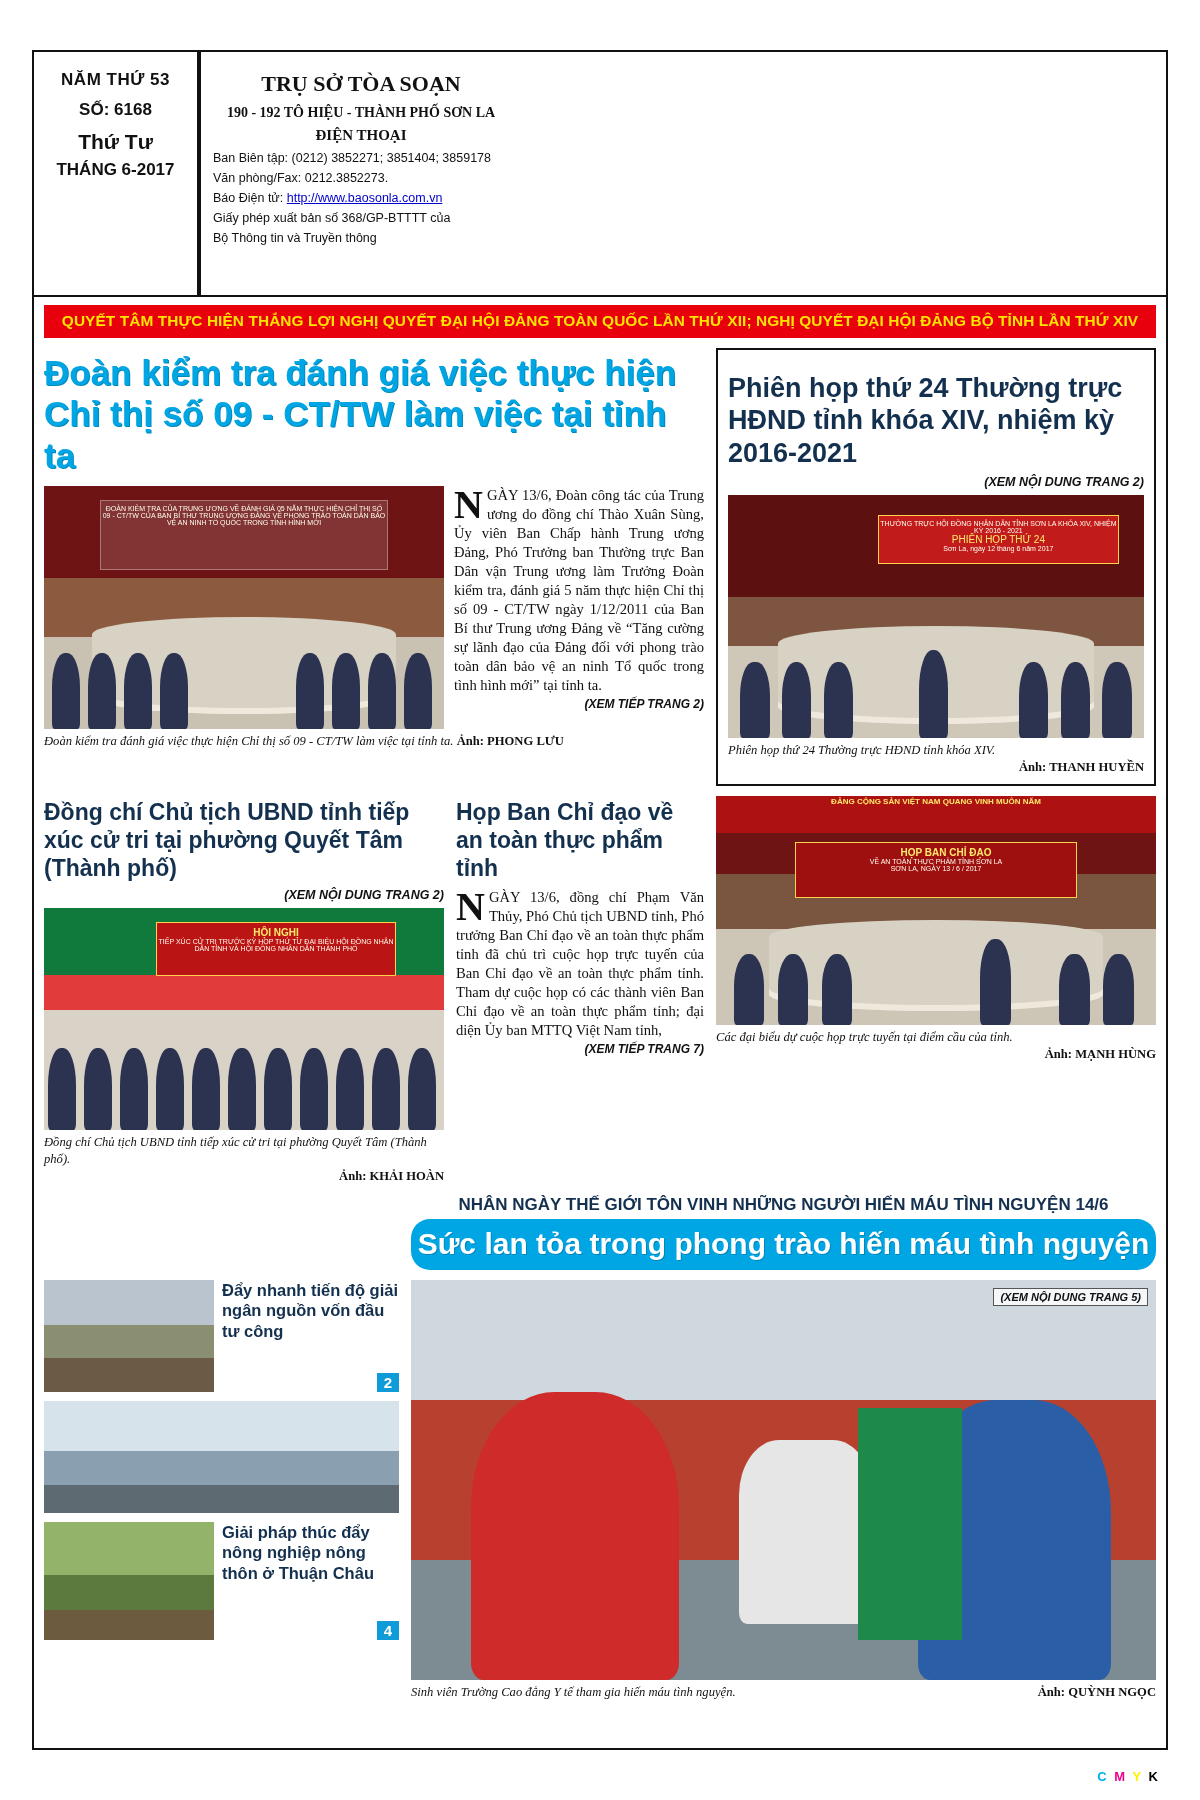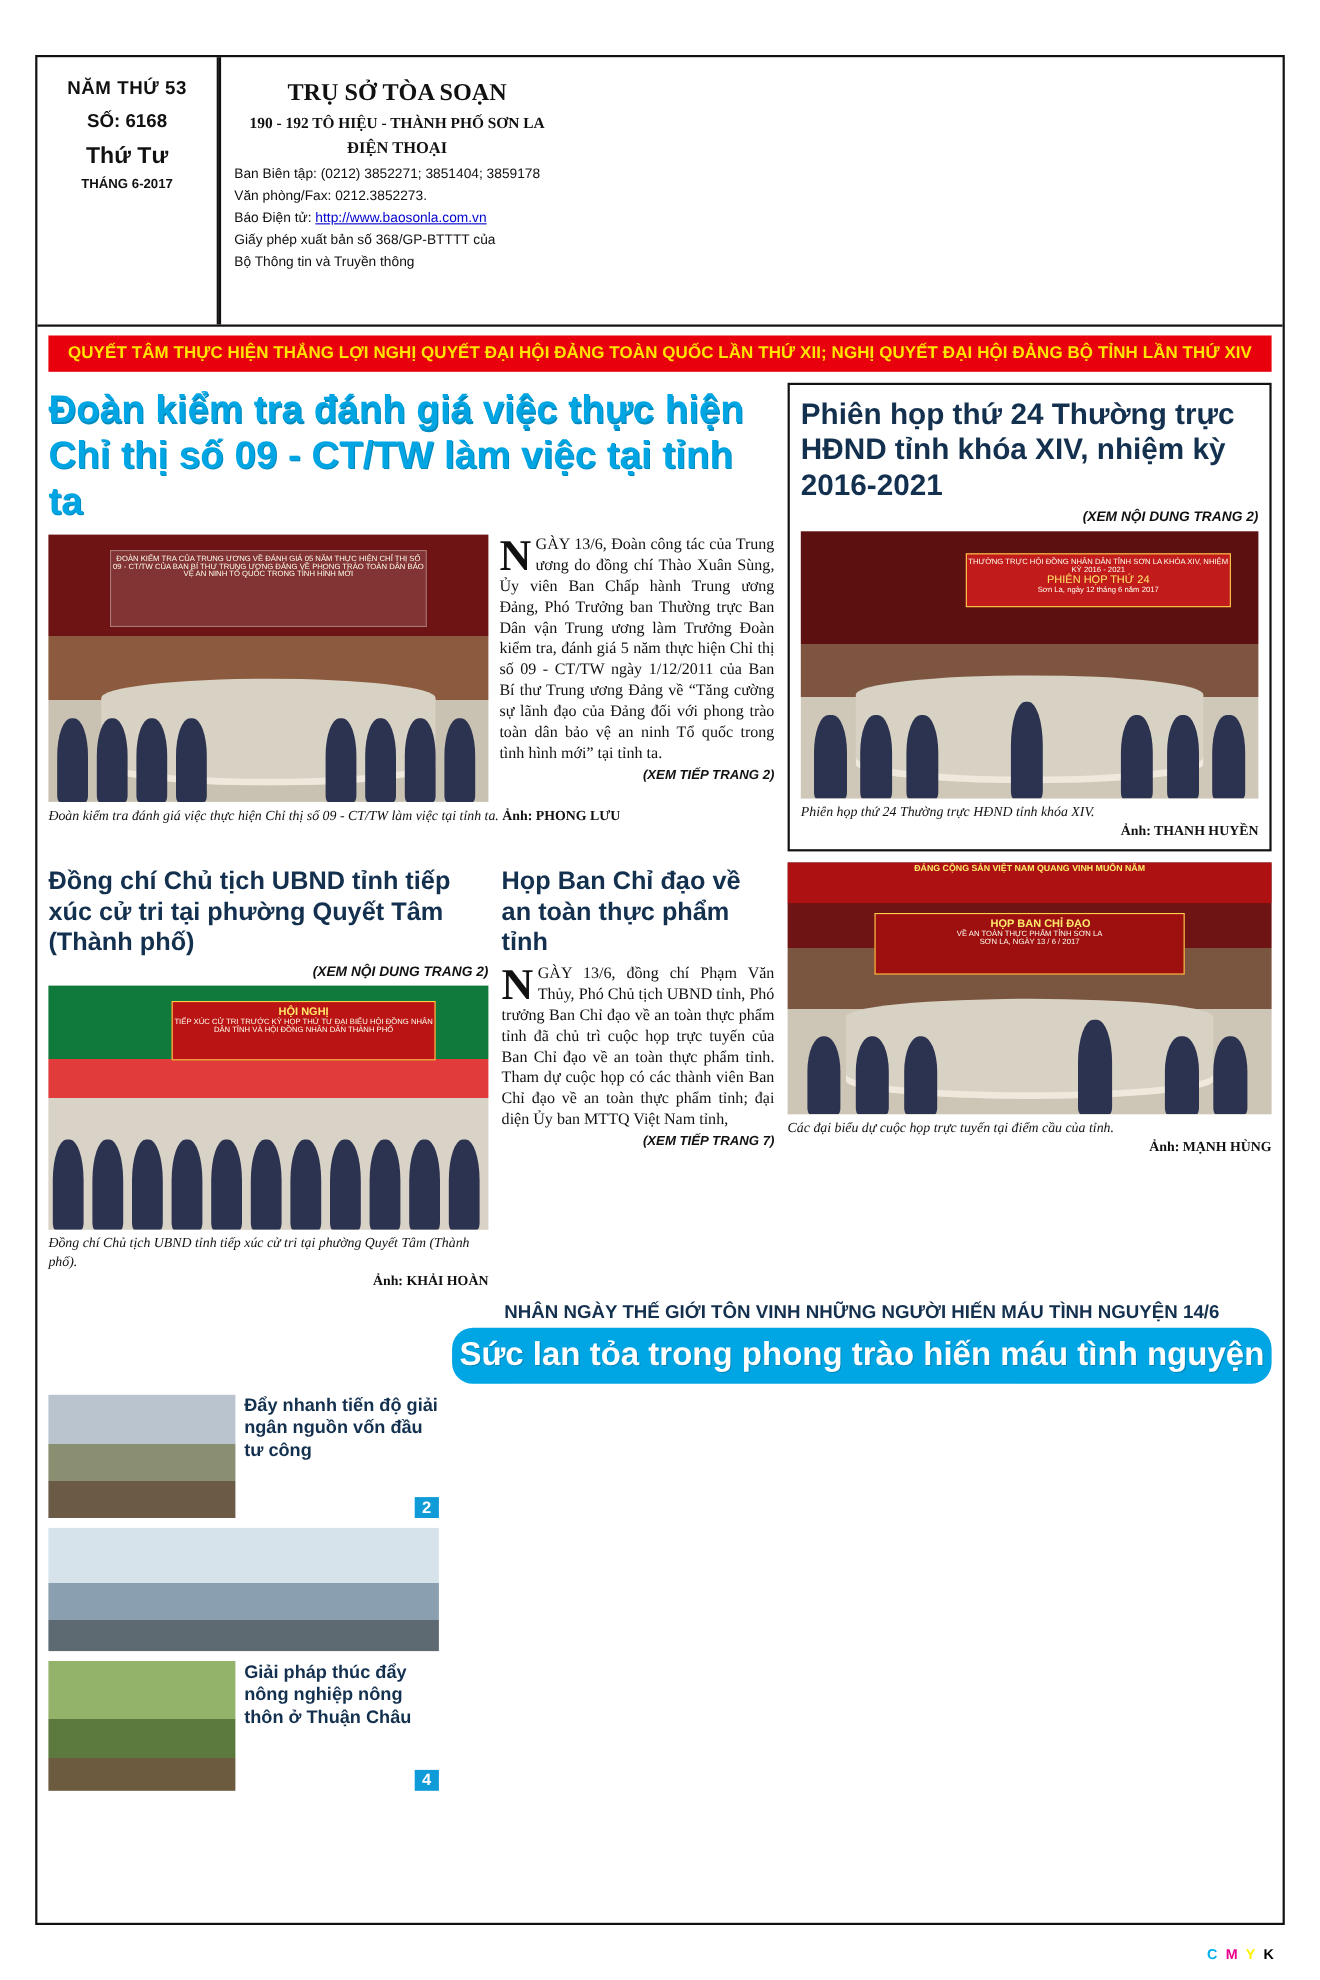--- a/index.html
+++ b/index.html
@@ -42,21 +42,21 @@
     padding-top:18px;
     font-weight:bold;
   }
   .mast-left .l1 { font-size:17px; letter-spacing:.5px; }
   .mast-left .l2 { font-size:17px; margin-top:10px; }
   .mast-left .l3 { font-size:21px; margin-top:10px; }
   .mast-left .daynum {
     font-size:58px; color:#c00000; line-height:1;
     margin-top:2px; font-family:"Liberation Serif", serif; font-weight:bold;
   }
-  .mast-left .l5 { font-size:12px; margin-top:6px; }
+  .mast-left .l5 { font-size:17px; margin-top:6px; }
 
   .mast-mid {
     flex:1;
     position:relative;
     display:flex;
     flex-direction:column;
     align-items:center;
     justify-content:flex-start;
   }
   .medal {
@@ -324,21 +324,21 @@
             </div>
           </div>
 
           <div class="caption">
             <span>Đoàn kiểm tra đánh giá việc thực hiện Chỉ thị số 09 - CT/TW làm việc tại tỉnh ta.</span>
             <span class="credit">Ảnh: PHONG LƯU</span>
           </div>
         </div>
 
         <div class="colA-right">
-          <div style="border:2px solid #111; padding:8px 10px 8px 10px; box-sizing:border-box;">
+          <div style="border:2px solid #111; padding:20px 10px 8px 10px; box-sizing:border-box;">
             <div class="headline-dark">Phiên họp thứ 24 Thường trực HĐND tỉnh khóa XIV, nhiệm kỳ 2016-2021</div>
             <div class="see-page">(XEM NỘI DUNG TRANG 2)</div>
             <div class="photo ph2" style="height:243px; margin-top:6px;">
               <div class="s-banner" style="left:36%; right:6%; top:8%; height:18%; background:#c21b1b; border-color:#ffd24a;">
                 <div class="smalltext">THƯỜNG TRỰC HỘI ĐỒNG NHÂN DÂN TỈNH SƠN LA KHÓA XIV, NHIỆM KỲ 2016 - 2021</div>
                 <div style="font-size:10px; color:#ffe96b;">PHIÊN HỌP THỨ 24</div>
                 <div class="smalltext">Sơn La, ngày 12 tháng 6 năm 2017</div>
               </div>
               <div class="s-table"></div>
               <div class="s-people">
@@ -452,20 +452,33 @@
             <div class="photo ph7" style="width:170px; height:118px;"></div>
             <div style="flex:1; position:relative;">
               <div class="teaser-title">Giải pháp thúc đẩy nông nghiệp nông thôn ở Thuận Châu</div>
               <div style="position:absolute; right:0; bottom:0;">
                 <span class="num-box">4</span>
               </div>
             </div>
           </div>
         </div>
 
+        <div style="flex:1;">
+          <div class="photo ph8" style="height:400px; position:relative;">
+            <div style="position:absolute; right:8px; top:8px; background:#ffffffcc; font-size:11px; font-weight:bold; font-style:italic; padding:2px 6px; border:1px solid #555;">(XEM NỘI DUNG TRANG 5)</div>
+            <div style="position:absolute; left:8%; bottom:0; width:28%; height:72%; background:#cf2b2b; border-radius:40% 40% 6% 6%;"></div>
+            <div style="position:absolute; right:6%; bottom:0; width:26%; height:70%; background:#2a5fa8; border-radius:40% 40% 6% 6%;"></div>
+            <div style="position:absolute; left:44%; bottom:14%; width:18%; height:46%; background:#e6e6e6; border-radius:30% 30% 6% 6%;"></div>
+            <div style="position:absolute; left:60%; bottom:10%; width:14%; height:58%; background:#1d8a4a;"></div>
+          </div>
+          <div class="caption" style="display:flex; justify-content:space-between;">
+            <span>Sinh viên Trường Cao đẳng Y tế tham gia hiến máu tình nguyện.</span>
+            <span class="credit">Ảnh: QUỲNH NGỌC</span>
+          </div>
+        </div>
       </div>
     </div>
   </div>
 
   <div class="cmyk">
     <i class="c">C</i>
     <i class="m">M</i>
     <i class="y">Y</i>
     <i class="k">K</i>
   </div>

